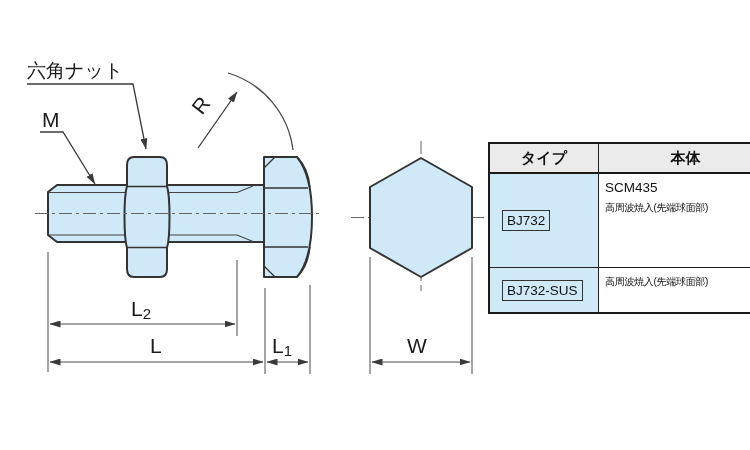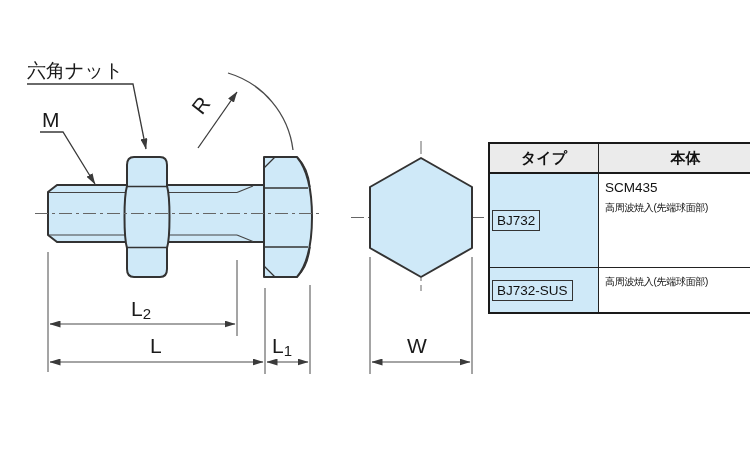--- a/index.html
+++ b/index.html
@@ -15,21 +15,21 @@
     position:absolute;left:488px;top:142px;width:286px;
     border:2px solid #1a1a1a;box-sizing:border-box;background:#1d4ed8;
     display:grid;grid-template-columns:108px 1fr;grid-template-rows:28px 95px 45px;
   }
   .cell{box-sizing:border-box;border-left:1.5px solid #222;border-top:1.5px solid #222;overflow:hidden;}
   .cell.first-col{border-left:none;}
   .cell.hdr{border-top:none;background:#ebebeb;display:flex;align-items:center;justify-content:center;
             font-size:15px;font-weight:bold;color:#111;}
   .cell.hdr-sep{border-top:2px solid #1a1a1a;}
   .cell.type{background:#cfe9f8;display:flex;align-items:center;}
-  .part-box{display:inline-block;margin-left:2px;padding:2px 4px;border:1.2px solid #333;
+  .part-box{display:inline-block;margin-left:12px;padding:2px 4px;border:1.2px solid #333;
             font-size:13.5px;color:#111;white-space:nowrap;}
   .cell.body{background:#fff;padding:4px 2px 0 6px;}
   .bline{font-size:13.5px;line-height:20px;color:#111;white-space:nowrap;}
   .bline.sm{font-size:10px;letter-spacing:-0.3px;}
 </style>
 </head>
 <body>
 
 <div class="canvas">
 

